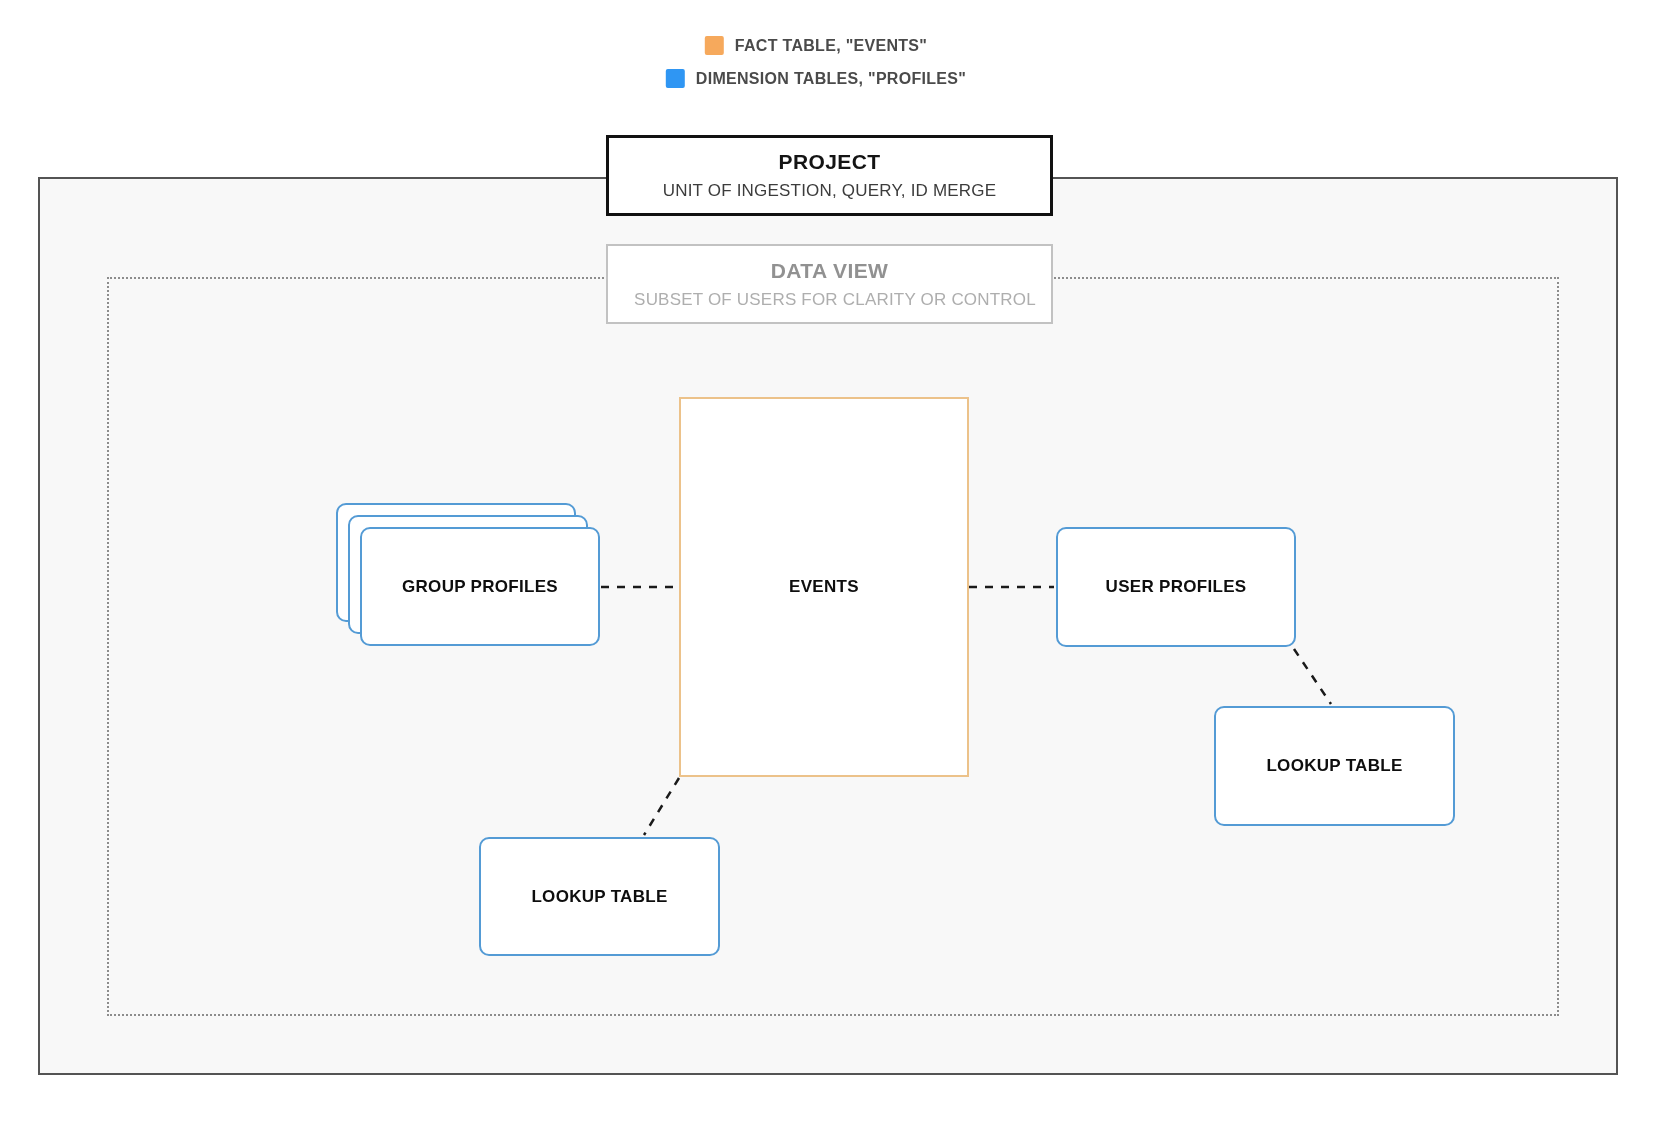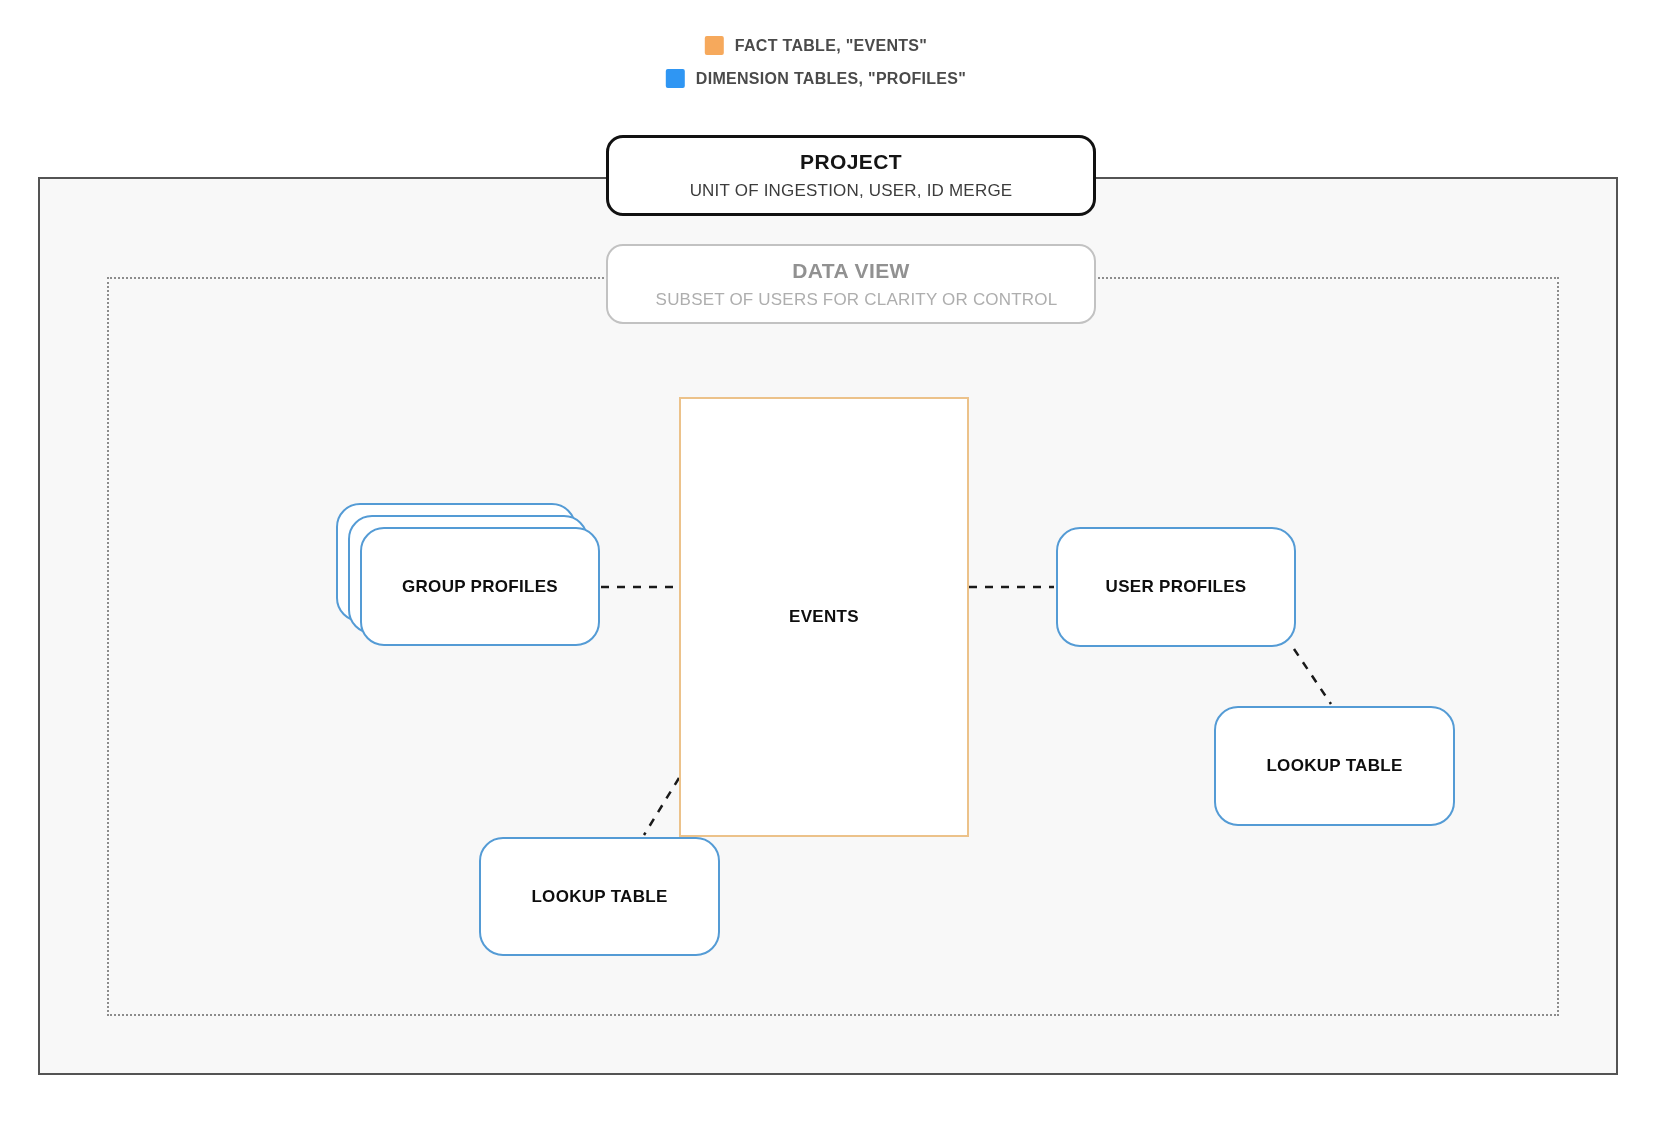--- a/index.html
+++ b/index.html
@@ -54,31 +54,30 @@
     width: 1452px; height: 739px;
     box-sizing: border-box;
     border: 2px dotted #8c8c8c;
     z-index: 2;
   }
 
   
   .header-box {
     position: absolute;
     left: 606px;
-    width: 490px;
+    width: 447px;
     box-sizing: border-box;
     background: #ffffff;
     display: flex;
     flex-direction: column;
     align-items: center;
     justify-content: center;
     gap: 7px;
     z-index: 5;
     text-align: center;
-    border-radius: 17px;
   }
   .project-header {
     top: 135px; height: 81px;
     border: 3px solid #111111;
   }
   .project-header .hdr-title {
     font-size: 21px; font-weight: bold; color: #141414; letter-spacing: 0.4px;
   }
   .project-header .hdr-subtitle {
     font-size: 17px; color: #3c3c3c; letter-spacing: 0.2px;
@@ -115,26 +114,26 @@
   }
   .node-label {
     font-size: 17px;
     font-weight: bold;
     color: #0e0e0e;
     letter-spacing: 0.3px;
     white-space: nowrap;
   }
   .events-node {
     left: 679px; top: 397px;
-    width: 290px; height: 440px;
+    width: 290px; height: 380px;
     border: 2px solid #ecc28a;
   }
   .dim-card {
     border: 2px solid #549bd5;
-    border-radius: 24px;
+    border-radius: 10px;
   }
   .group-card-back  { left: 336px; top: 503px; width: 240px; height: 119px; z-index: 3; }
   .group-card-mid   { left: 348px; top: 515px; width: 240px; height: 119px; z-index: 4; }
   .group-card-front { left: 360px; top: 527px; width: 240px; height: 119px; z-index: 5; }
   .user-profiles    { left: 1056px; top: 527px; width: 240px; height: 120px; }
   .lookup-left      { left: 479px;  top: 837px; width: 241px; height: 119px; }
   .lookup-right     { left: 1214px; top: 706px; width: 241px; height: 120px; }
 </style>
 </head>
 <body>
@@ -151,21 +150,21 @@
       <span class="legend-label">DIMENSION TABLES, "PROFILES"</span>
     </div>
   </div>
 
   <div class="outer-box"></div>
 
   <div class="dotted-box"></div>
 
   <div class="header-box project-header">
     <div class="hdr-title">PROJECT</div>
-    <div class="hdr-subtitle">UNIT OF INGESTION, USER, ID MERGE</div>
+    <div class="hdr-subtitle">UNIT OF INGESTION, QUERY, ID MERGE</div>
   </div>
 
   <div class="header-box dataview-header">
     <div class="hdr-title">DATA VIEW</div>
     <div class="hdr-subtitle">SUBSET OF USERS FOR CLARITY OR CONTROL</div>
   </div>
 
   <svg class="edges" viewBox="0 0 1664 1128" xmlns="http://www.w3.org/2000/svg">
     <line x1="601" y1="587" x2="679" y2="587" stroke-width="2.5" stroke-dasharray="8,8" stroke="#1A1A1A"></line>
     <line x1="969" y1="587" x2="1054" y2="587" stroke-width="2.5" stroke-dasharray="8,8" stroke="#1A1A1A"></line>

